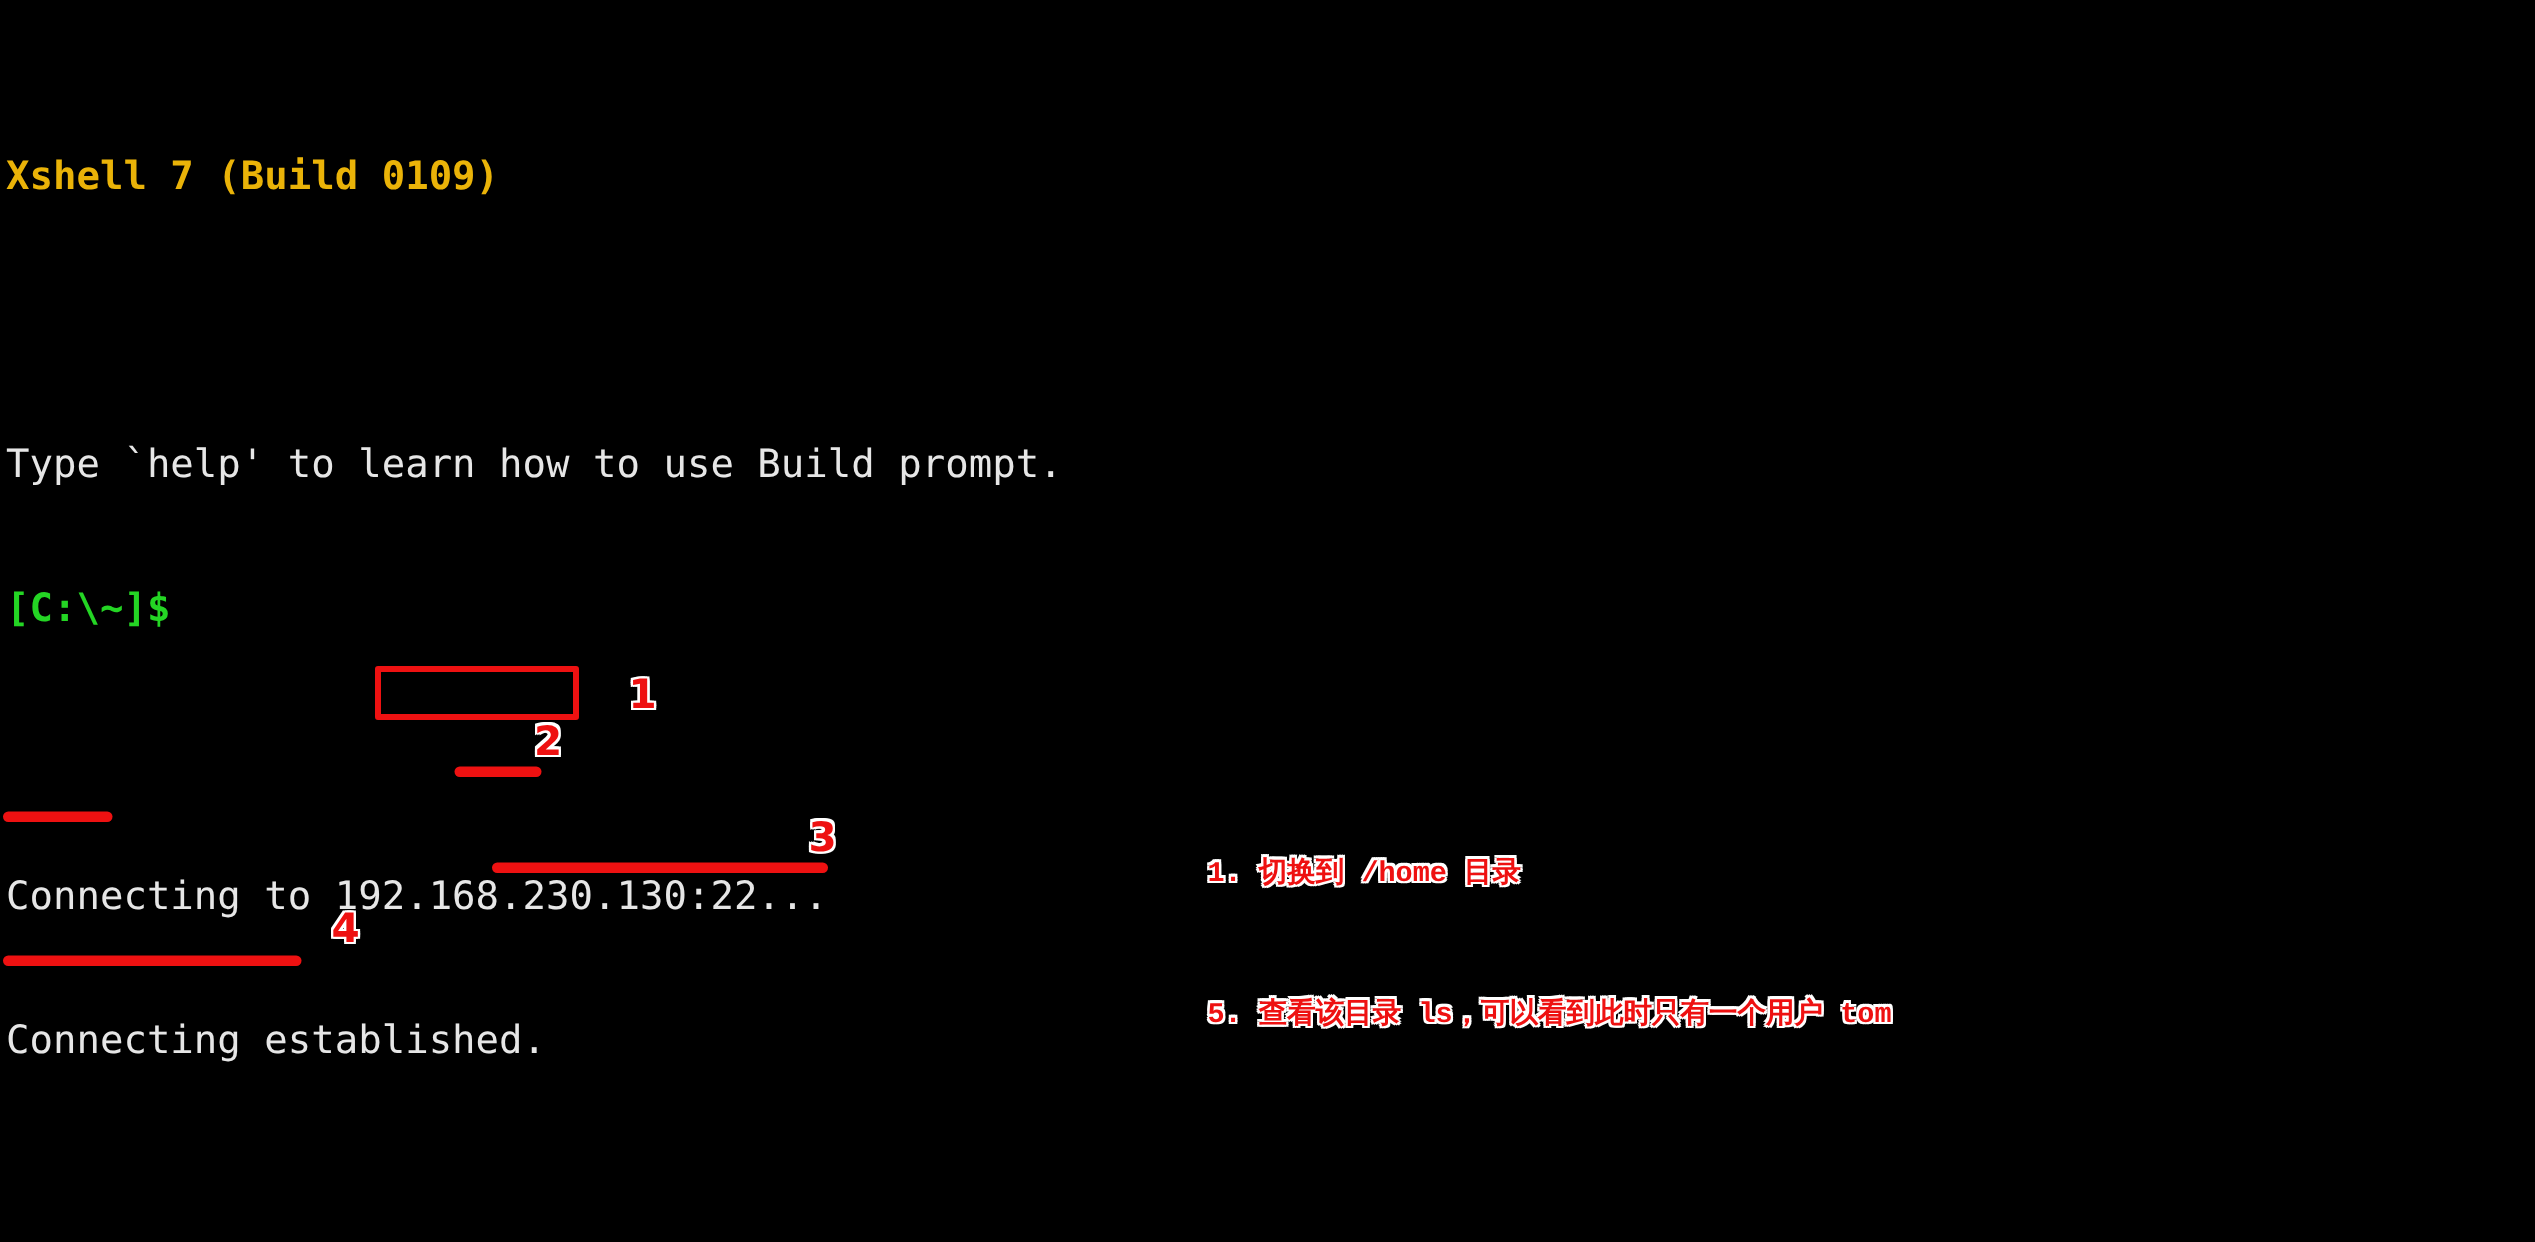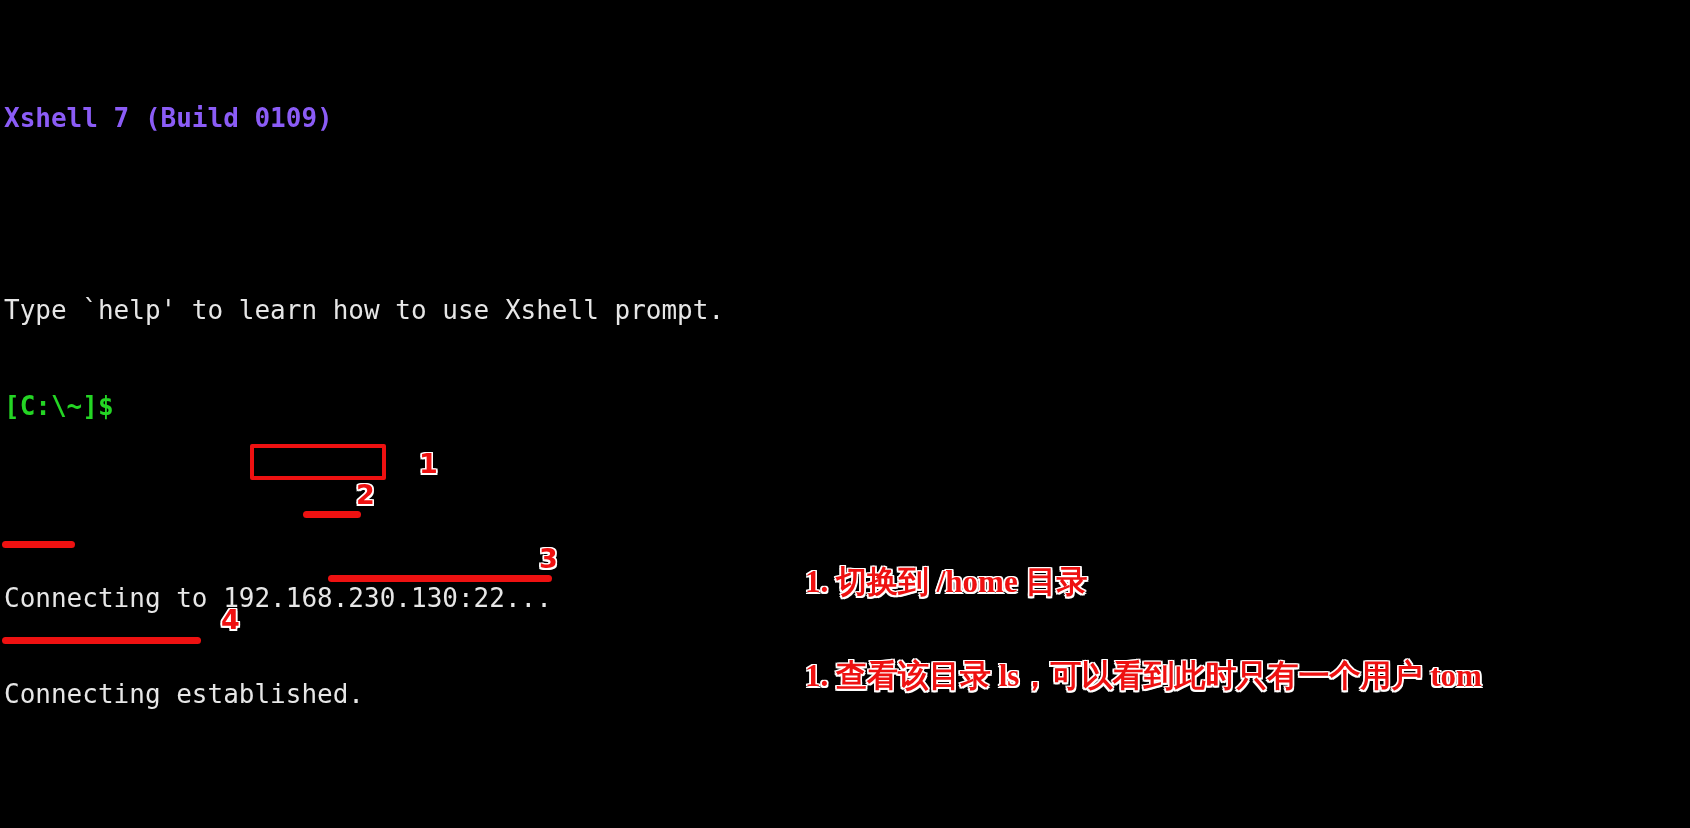--- a/index.html
+++ b/index.html
@@ -29,21 +29,21 @@
   }
 
   .line {
     height: 32px;
     white-space: pre;
     letter-spacing: 0px;
   }
   .line.blank { color: transparent; }
 
   .t-white  { color: #e6e6e6; }
-  .t-bold   { font-weight: bold; color: #8b5cf6; }
+  .t-bold   { font-weight: bold; color: #eab308; }
   .t-green  { color: #24d524; font-weight: bold; }
 
   
   #overlay {
     position: absolute;
     left: 0; top: 0;
     width: 1690px;
     height: 828px;
     pointer-events: none;
   }
@@ -77,40 +77,40 @@
   }
 
   #notes {
     position: absolute;
     left: 805px;
     top: 503px;
     width: 880px;
   }
   .note {
     color: #ee1111;
-    font-family: Liberation Serif, serif;
+    font-family: Liberation Mono, monospace;
     font-weight: bold;
-    font-size: 31px;
+    font-size: 19px;
     line-height: 30px;
     white-space: nowrap;
     text-shadow:
       -1.5px -1.5px 0 #fff,  1.5px -1.5px 0 #fff,
       -1.5px  1.5px 0 #fff,  1.5px  1.5px 0 #fff,
        0     -1.5px 0 #fff,  0      1.5px 0 #fff,
       -1.5px  0     0 #fff,  1.5px  0     0 #fff;
   }
 </style>
 </head>
 <body>
 
 <div id="terminal">
 
   <div class="line t-bold">Xshell 7 (Build 0109)</div>
   <div class="line blank">&nbsp;</div>
-  <div class="line t-white">Type `help' to learn how to use Xshell prompt.</div>
+  <div class="line t-white">Type `help' to learn how to use Build prompt.</div>
   <div class="line t-green">[C:\~]$</div>
   <div class="line blank">&nbsp;</div>
   <div class="line t-white">Connecting to 192.168.230.130:22...</div>
   <div class="line t-white">Connecting established.</div>
   
   
   
   
   
 
@@ -146,18 +146,18 @@
     
     <div class="anno-underline" style="left:328px; top:575px; width:224px;"></div>
     <div class="anno-num" style="left:539px; top:545px;">3</div>
 
     
     <div class="anno-underline" style="left:2px; top:637px; width:199px;"></div>
     <div class="anno-num" style="left:221px; top:606px;">4</div>
 
     <div id="notes">
       <div class="note">1. 切换到 /home 目录</div>
-      <div class="note">1. 查看该目录 ls，可以看到此时只有一个用户 tom</div>
+      <div class="note">5. 查看该目录 ls，可以看到此时只有一个用户 tom</div>
       
     </div>
 
   </div>
 </div>
 
 </body></html>

